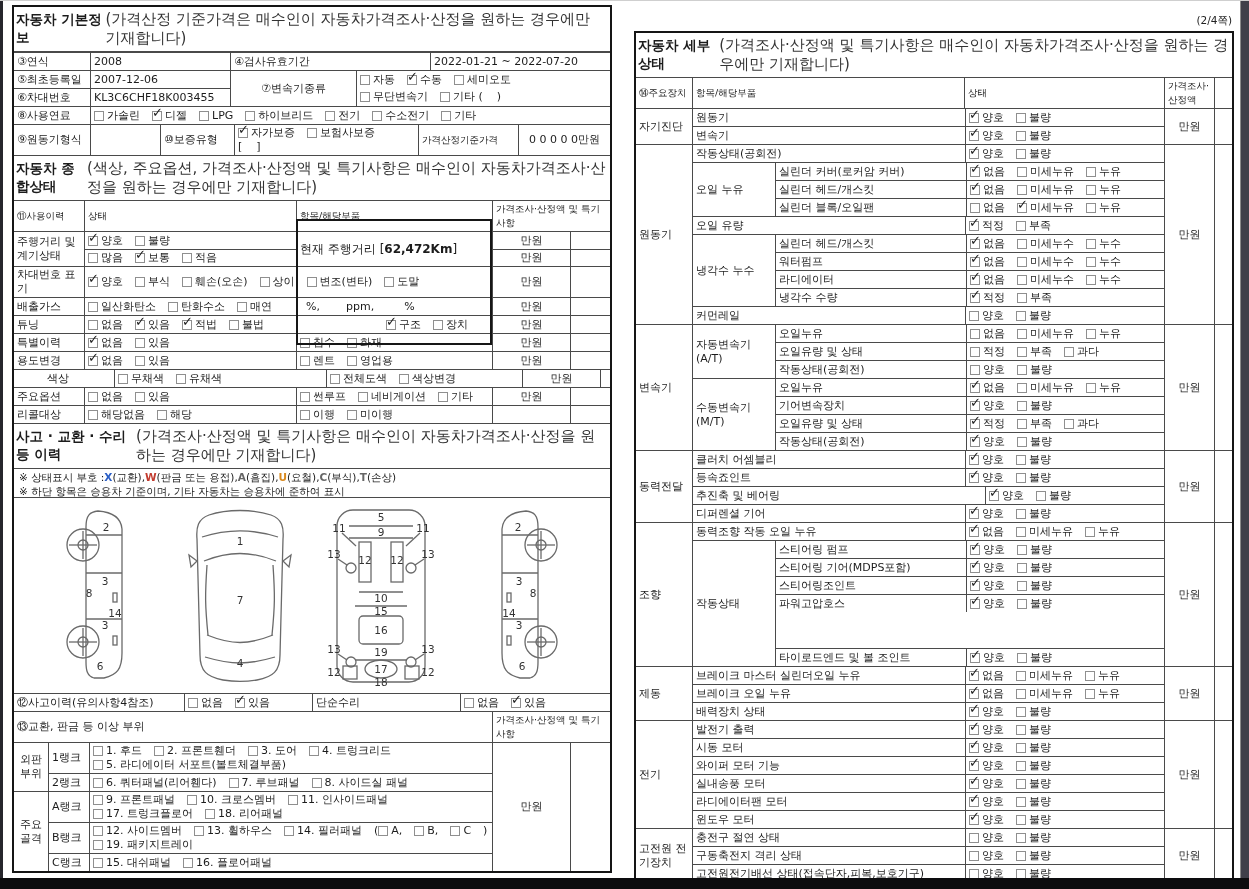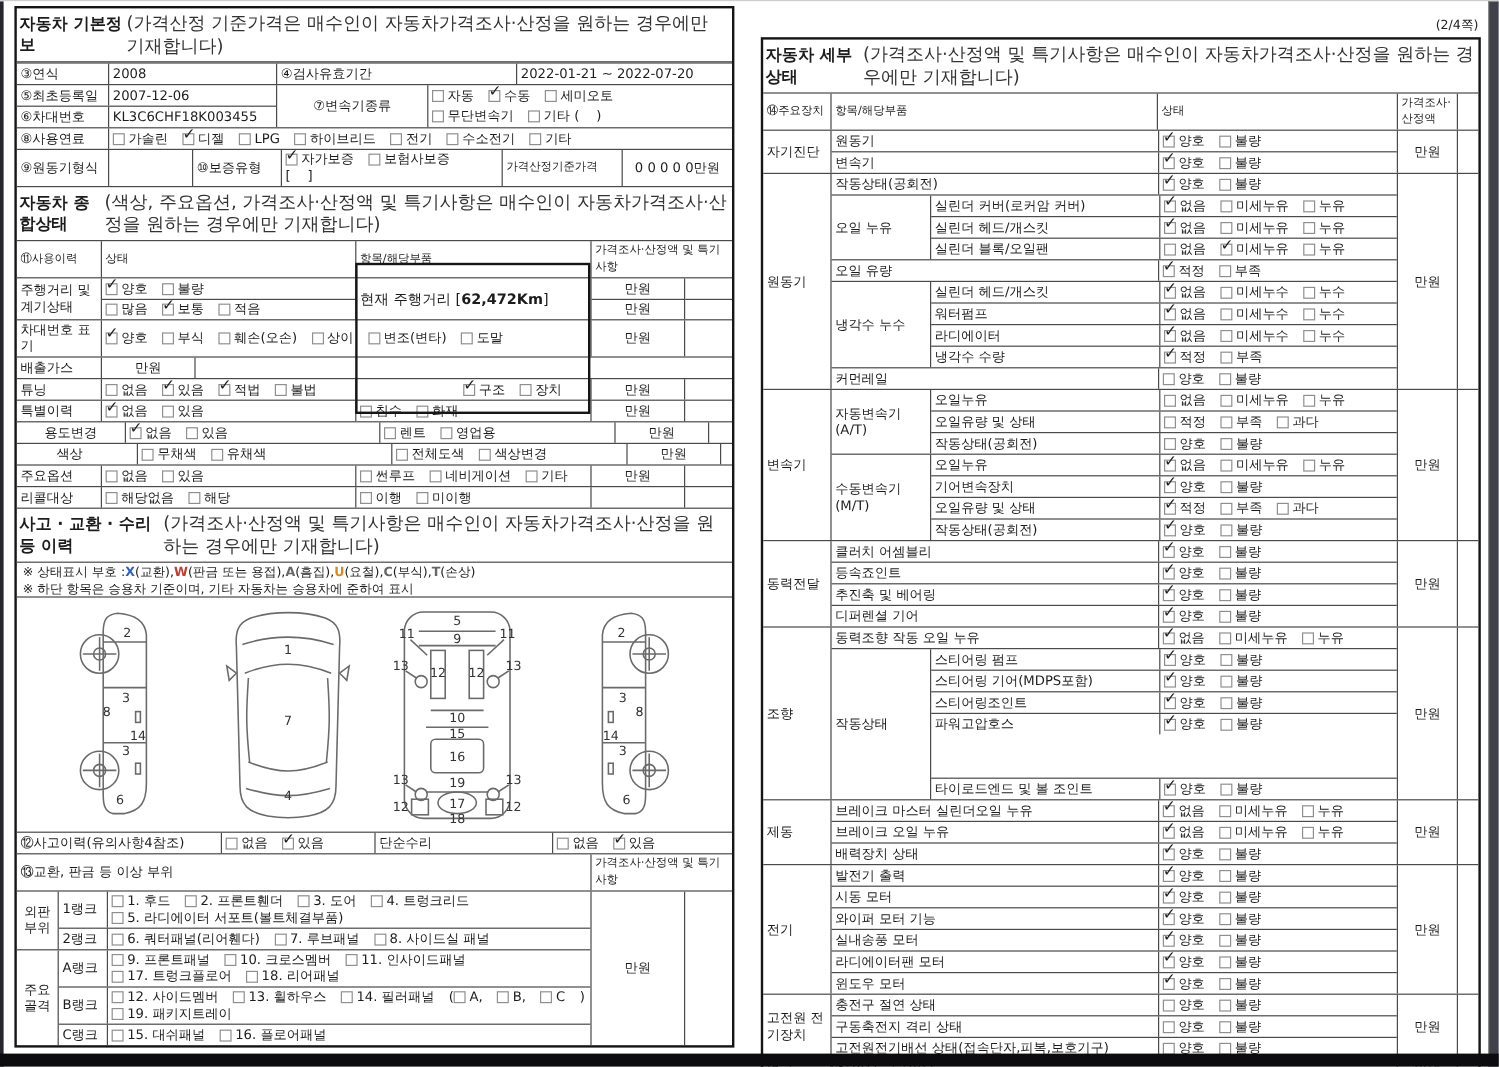--- a/index.html
+++ b/index.html
@@ -240,20 +240,40 @@
                   <span class="cbi">
                     <span class="cb"></span>
                     <span class="cbl">도말</span>
                   </span>
                 </div>
                 <div class="cell c bl" style="flex: 0 0 78px; width: 78px;">만원</div>
                 <div class="cell bl" style="flex: 1 1 0px;"></div>
               </div>
               <div class="h bt" style="flex: 1 1 0px;">
                 <div class="cell" style="flex: 0 0 70px; width: 70px;">배출가스</div>
+                <div class="cell bl" style="flex: 0 0 408px; width: 408px;">
+                  <span class="cbi">
+                    <span class="cb"></span>
+                    <span class="cbl">일산화탄소</span>
+                  </span>
+                  <span class="cbi">
+                    <span class="cb"></span>
+                    <span class="cbl">탄화수소</span>
+                  </span>
+                  <span class="cbi">
+                    <span class="cb"></span>
+                    <span class="cbl">매연</span>
+                  </span>
+                  <span class="gap" style="width: 22px;"></span>
+                  <span>%,</span>
+                  <span class="gap" style="width: 26px;"></span>
+                  <span>ppm,</span>
+                  <span class="gap" style="width: 30px;"></span>
+                  <span>%</span>
+                </div>
                 <div class="cell c bl" style="flex: 0 0 78px; width: 78px;">만원</div>
                 <div class="cell bl" style="flex: 1 1 0px;"></div>
               </div>
               <div class="h bt" style="flex: 1 1 0px;">
                 <div class="cell" style="flex: 0 0 70px; width: 70px;">튜닝</div>
                 <div class="cell bl" style="flex: 0 0 212px; width: 212px;">
                   <span class="cbi">
                     <span class="cb"></span>
                     <span class="cbl">없음</span>
                   </span>
@@ -302,21 +322,21 @@
                     <span class="cbl">침수</span>
                   </span>
                   <span class="cbi">
                     <span class="cb"></span>
                     <span class="cbl">화재</span>
                   </span>
                 </div>
                 <div class="cell c bl" style="flex: 0 0 78px; width: 78px;">만원</div>
                 <div class="cell bl" style="flex: 1 1 0px;"></div>
               </div>
-              <div class="h bt" style="flex: 1 1 0px; padding-left: 20px;">
+              <div class="h bt" style="flex: 1 1 0px;">
                 <div class="cell" style="flex: 0 0 70px; width: 70px;">용도변경</div>
                 <div class="cell bl" style="flex: 0 0 212px; width: 212px;">
                   <span class="cbi">
                     <span class="cb on"></span>
                     <span class="cbl">없음</span>
                   </span>
                   <span class="cbi">
                     <span class="cb"></span>
                     <span class="cbl">있음</span>
                   </span>
@@ -1081,21 +1101,21 @@
                     <span class="cbi">
                       <span class="cb on"></span>
                       <span class="cbl">양호</span>
                     </span>
                     <span class="cbi">
                       <span class="cb"></span>
                       <span class="cbl">불량</span>
                     </span>
                   </div>
                 </div>
-                <div class="h bt" style="flex: 1 1 0px;">
+                <div class="h bt" style="flex: 1 1 0px; gap: 20px;">
                   <div class="cell" style="flex: 0 0 272px; width: 272px;">추진축 및 베어링</div>
                   <div class="cell bl" style="flex: 1 1 0px;">
                     <span class="cbi">
                       <span class="cb on"></span>
                       <span class="cbl">양호</span>
                     </span>
                     <span class="cbi">
                       <span class="cb"></span>
                       <span class="cbl">불량</span>
                     </span>

